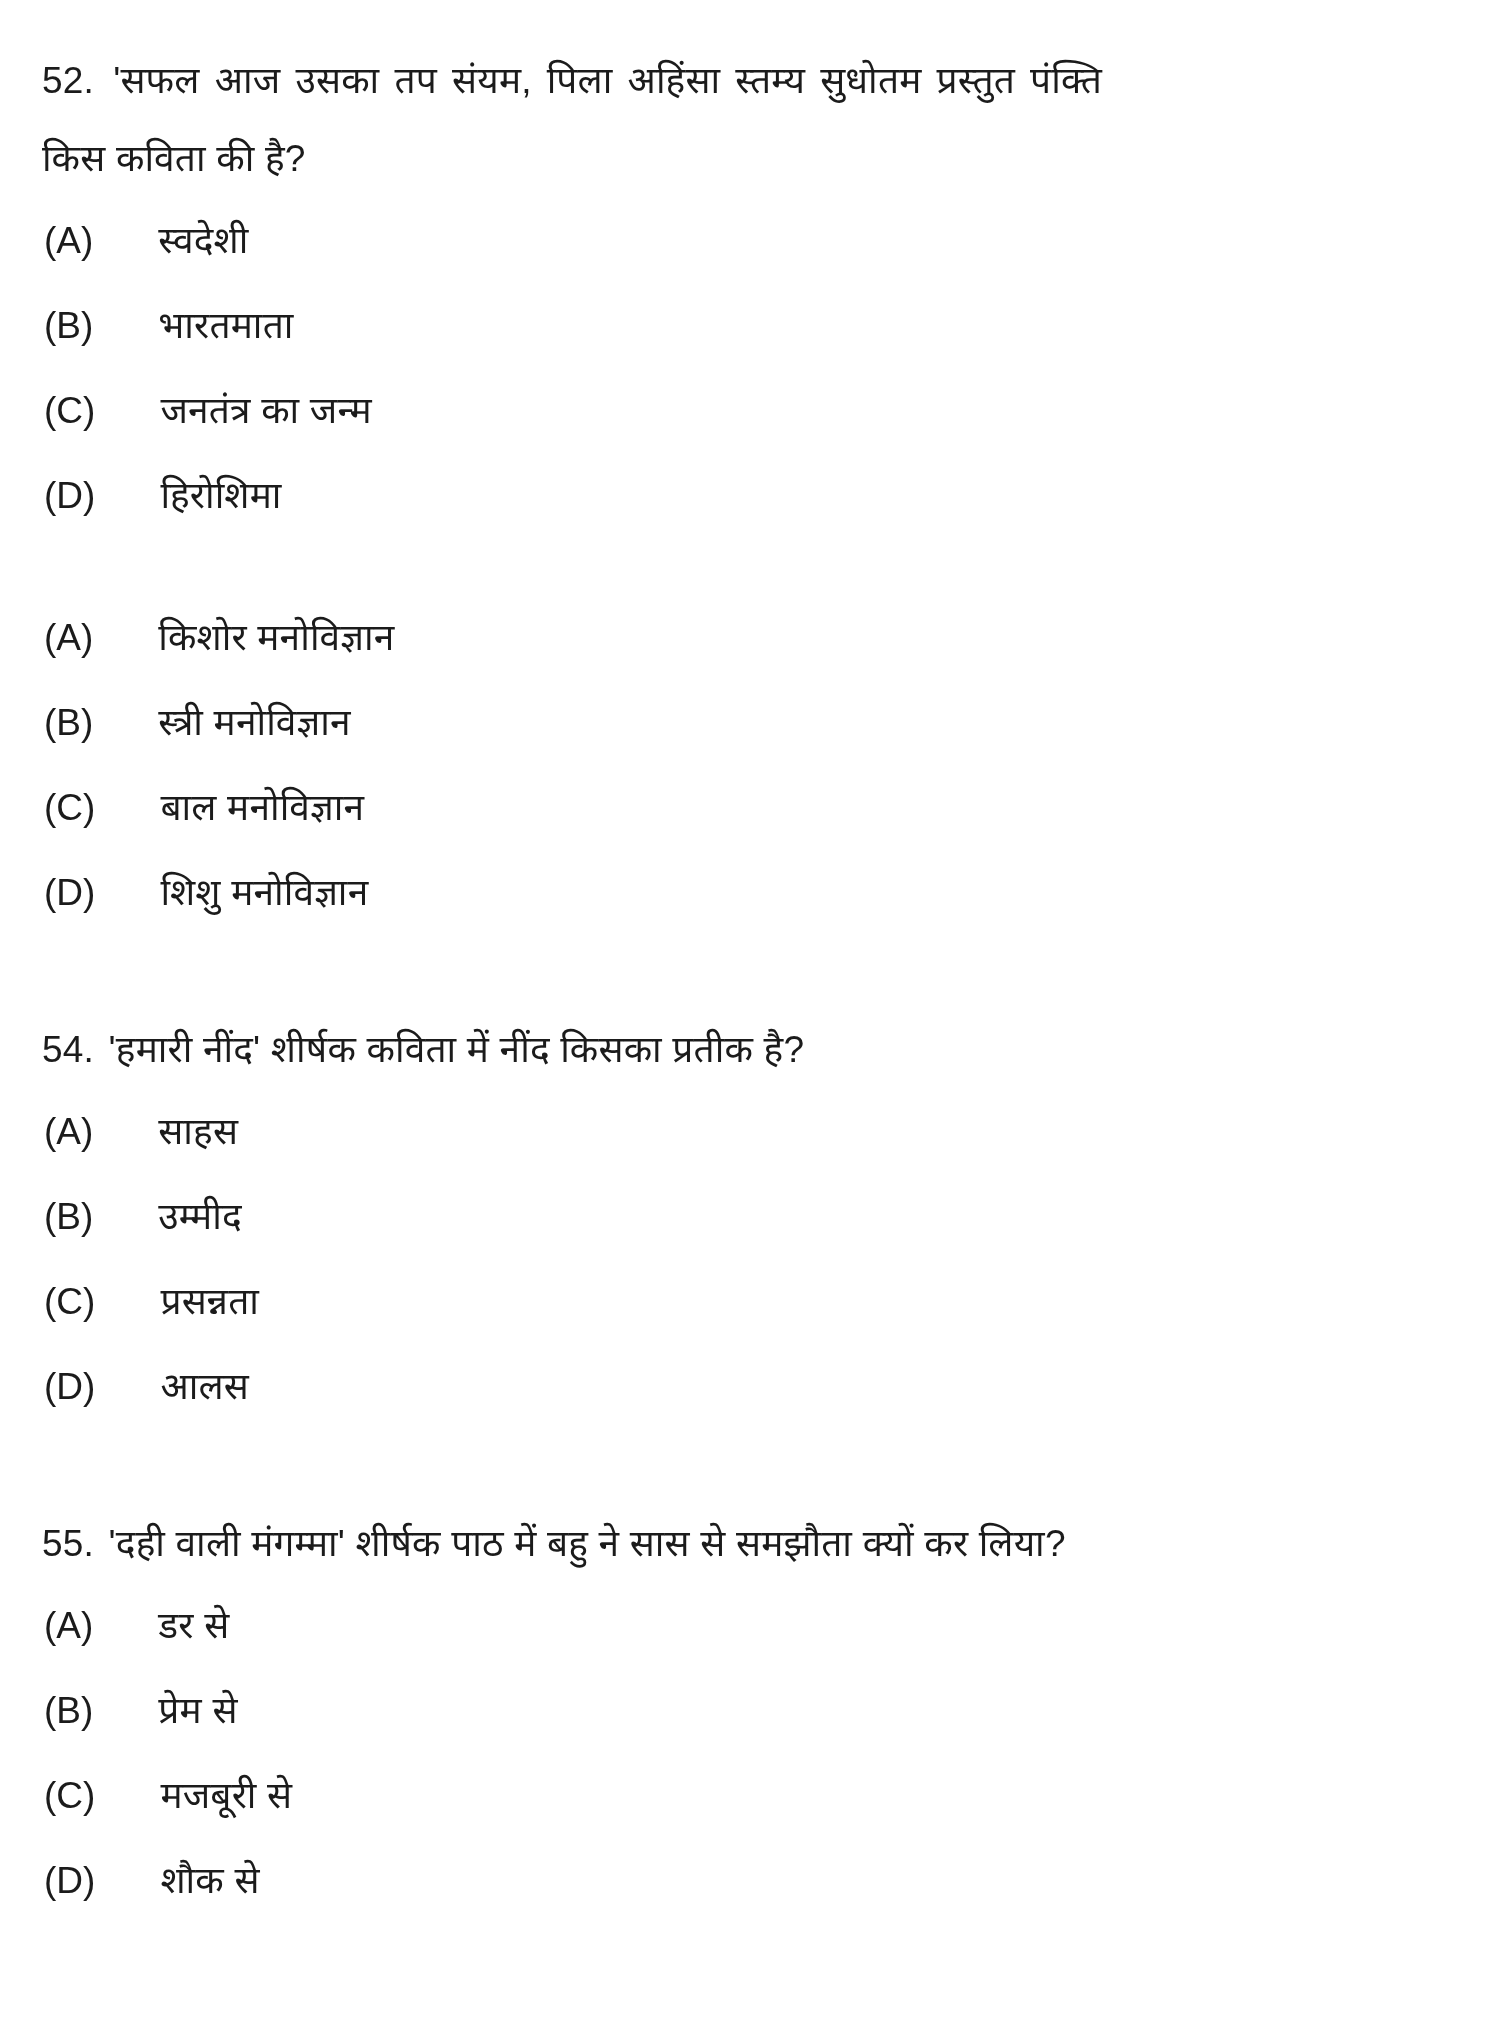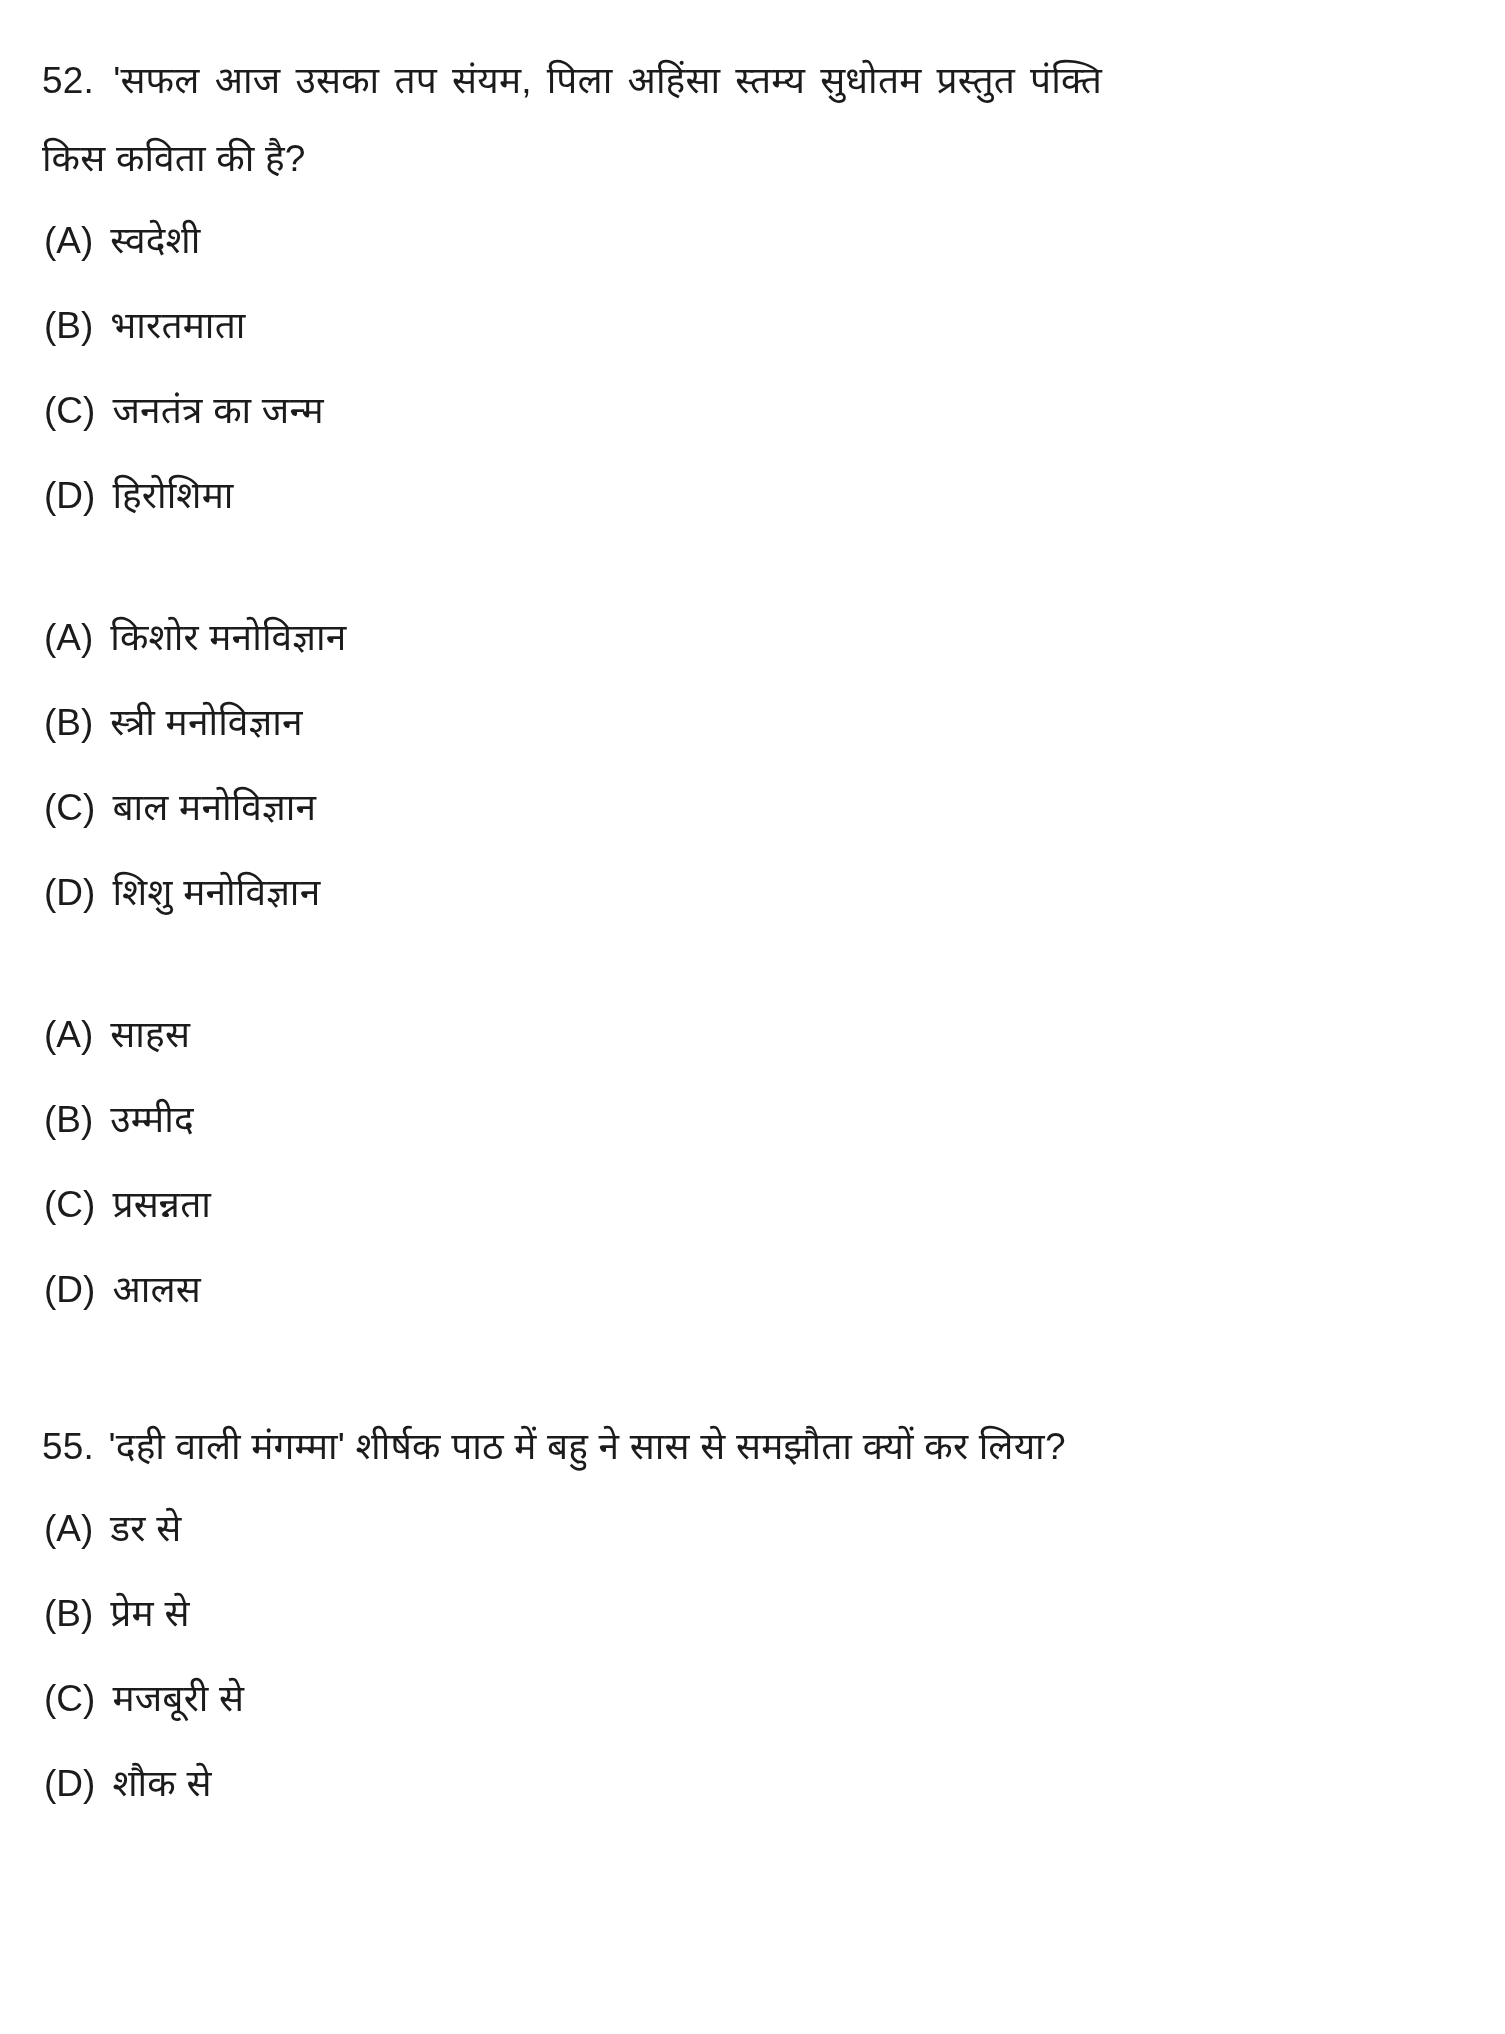--- a/index.html
+++ b/index.html
@@ -44,20 +44,21 @@
     }
     .option.first {
       margin-top: 19px;
     }
     .opt-letter {
       margin-right: 17px;
       white-space: nowrap;
     }
     .opt-text {
       letter-spacing: 0.2px;
+      margin-left: 48px;
     }
   </style>
 </head>
 <body>
 
 <main class="page">
 
   <section class="question">
     <p class="q-title">
       <span class="q-num">52.</span>
@@ -94,20 +95,24 @@
       <span class="opt-letter">(C)</span>
       <span class="opt-text">बाल मनोविज्ञान</span>
     </p>
     <p class="option">
       <span class="opt-letter">(D)</span>
       <span class="opt-text">शिशु मनोविज्ञान</span>
     </p>
   </section>
 
   <section class="question">
+    <p class="q-title">
+      <span class="q-num">54.</span>
+      <span>'हमारी नींद' शीर्षक कविता में नींद किसका प्रतीक है?</span>
+    </p>
     <p class="option first">
       <span class="opt-letter">(A)</span>
       <span class="opt-text">साहस</span>
     </p>
     <p class="option">
       <span class="opt-letter">(B)</span>
       <span class="opt-text">उम्मीद</span>
     </p>
     <p class="option">
       <span class="opt-letter">(C)</span>

